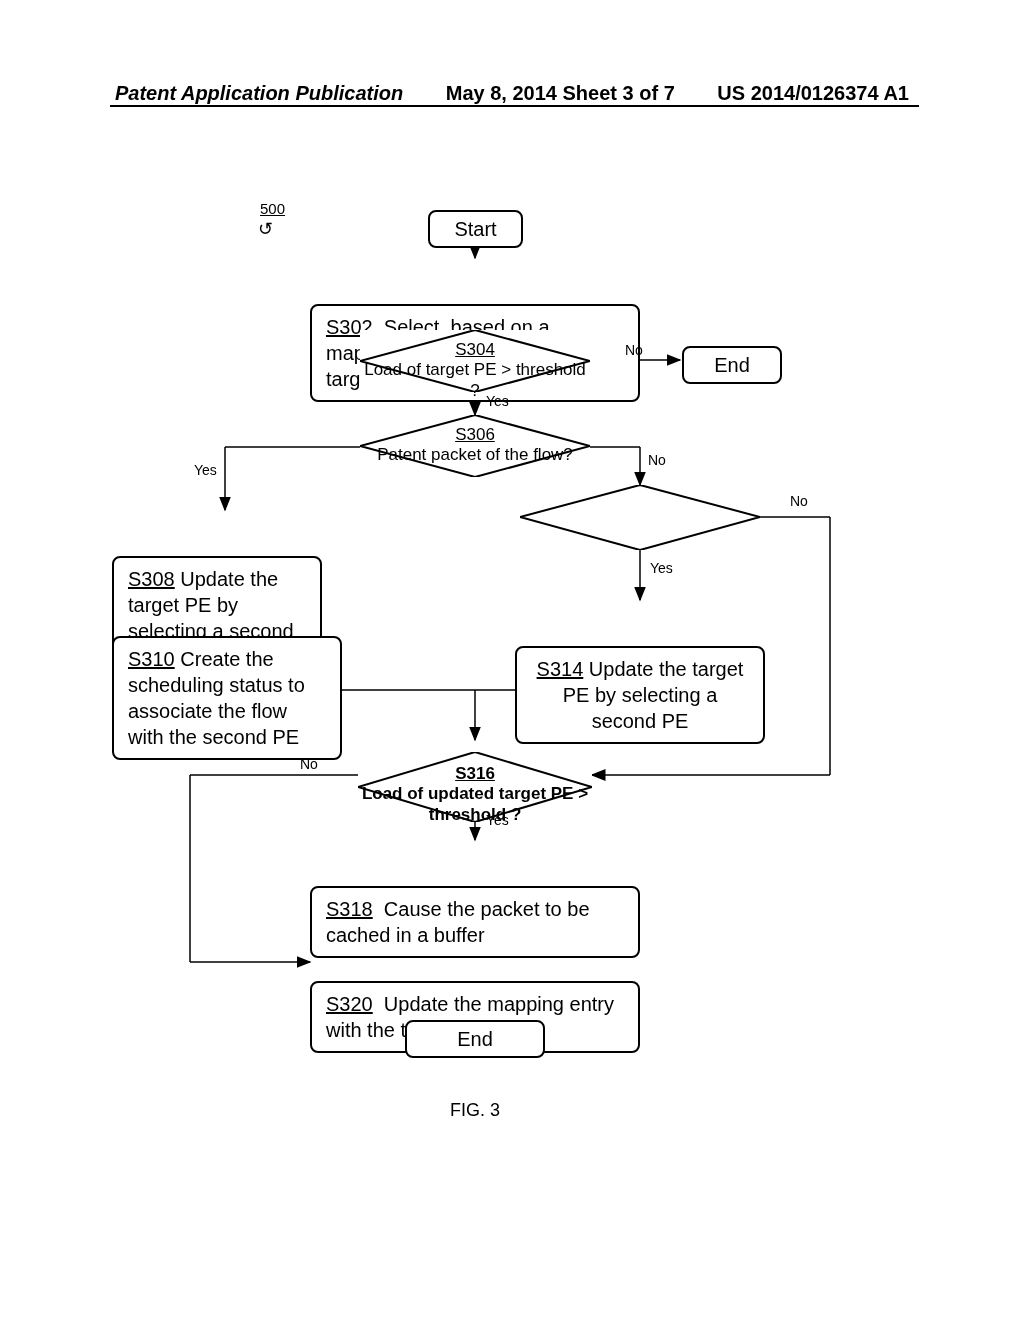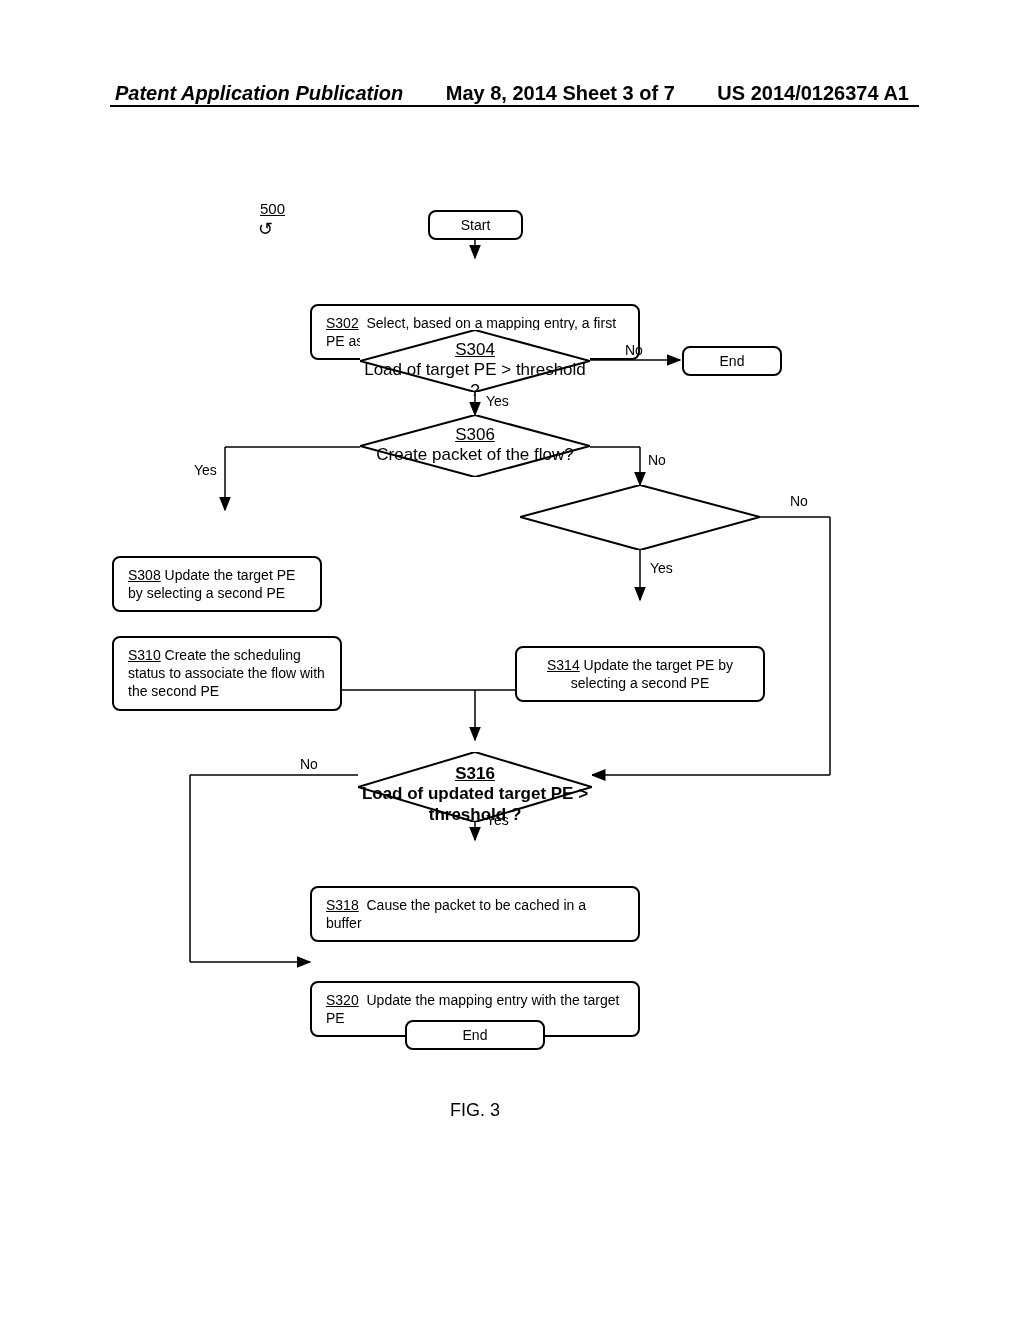--- a/index.html
+++ b/index.html
@@ -36,21 +36,21 @@
       width: 1024px;
       height: 1000px;
     }
     .box {
       position: absolute;
       border: 2px solid black;
       border-radius: 8px;
       background: white;
       padding: 6px 12px;
       text-align: center;
-      font-size: 14px;
+      font-size: 20px;
       line-height: 1.3;
     }
     .box-left { text-align: left; padding: 8px 14px; margin-top: 44px; }
     .terminal {
       border-radius: 8px;
       padding: 4px 20px;
     }
     .diamond {
       position: absolute;
       background: white;
@@ -171,21 +171,21 @@
   <div class="box terminal" style="top:166px;left:682px;width:100px;">
     <span>End</span>
   </div>
 
   <div class="diamond" style="top:235px;left:360px;width:230px;height:62px;">
     <svg width="230" height="62">
         <polygon points="115,0 230,31 115,62 0,31" fill="white" stroke="black" stroke-width="2"></polygon>
       </svg>
     <div class="diamond-text" style="top:10px;">
       <span class="step-id">S306</span><br>
-      <span>Create packet of the flow?</span>
+      <span>Patent packet of the flow?</span>
     </div>
   </div>
   <div class="label" style="top:282px;left:194px;">Yes</div>
   <div class="label" style="top:272px;left:648px;">No</div>
 
   <div class="box box-left" style="top:332px;left:112px;width:210px;">
     <span><span class="step-id">S308</span>&nbsp;<span>Update the target PE by selecting a second PE</span></span>
   </div>
 
   <div class="box box-left" style="top:412px;left:112px;width:230px;">

